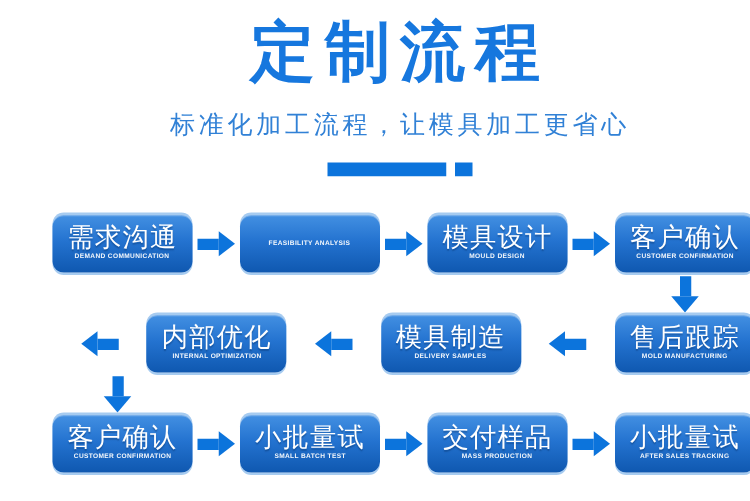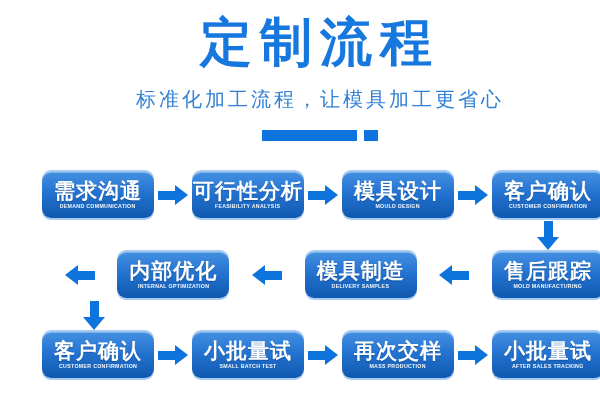--- a/index.html
+++ b/index.html
@@ -40,21 +40,21 @@
   .row1{top:172px;} .row2{top:252px;} .row3{top:332px;}
 
   .step-box{
     width:112px;height:46px;border-radius:9px;flex:0 0 auto;
     background:linear-gradient(180deg,var(--box-top) 0%,var(--box-mid) 45%,var(--box-bottom) 100%);
     box-shadow:0 -2px 0 var(--box-halo),0 2px 0 var(--box-halo),inset 0 1px 0 rgba(255,255,255,0.28);
     display:flex;flex-direction:column;align-items:center;justify-content:center;
     color:#ffffff;text-align:center;
   }
   .zh{
-    font-size:21px;font-weight:bold;line-height:1.05;letter-spacing:1px;white-space:nowrap;
+    font-size:21px;font-weight:normal;line-height:1.05;letter-spacing:1px;white-space:nowrap;
     text-shadow:0 1px 1px rgba(0,40,90,0.35);
   }
   .en{
     display:inline-block;font-size:7px;font-weight:bold;letter-spacing:0.4px;white-space:nowrap;
     transform:scale(0.75);transform-origin:50% 0;margin-top:1px;opacity:0.95;
   }
 
   .h-arrow{flex:1 1 auto;display:flex;align-items:center;justify-content:center;}
   .ar{display:flex;align-items:center;}
   .shaft{width:17px;height:9px;background:var(--arrow-blue);}
@@ -84,21 +84,20 @@
       <div class="zh">需求沟通</div>
       <div class="en">DEMAND COMMUNICATION</div>
     </div>
     <div class="h-arrow">
         <div class="ar">
           <div class="shaft"></div>
           <div class="head-right"></div>
         </div>
       </div>
     <div class="step-box">
-      <div class="zh">可行性分析</div>
       <div class="en">FEASIBILITY ANALYSIS</div>
     </div>
     <div class="h-arrow">
         <div class="ar">
           <div class="shaft"></div>
           <div class="head-right"></div>
         </div>
       </div>
     <div class="step-box">
       <div class="zh">模具设计</div>
@@ -174,21 +173,21 @@
       <div class="zh">小批量试</div>
       <div class="en">SMALL BATCH TEST</div>
     </div>
     <div class="h-arrow">
         <div class="ar">
           <div class="shaft"></div>
           <div class="head-right"></div>
         </div>
       </div>
     <div class="step-box">
-      <div class="zh">再次交样</div>
+      <div class="zh">交付样品</div>
       <div class="en">MASS PRODUCTION</div>
     </div>
     <div class="h-arrow">
         <div class="ar">
           <div class="shaft"></div>
           <div class="head-right"></div>
         </div>
       </div>
     <div class="step-box">
       <div class="zh">小批量试</div>

